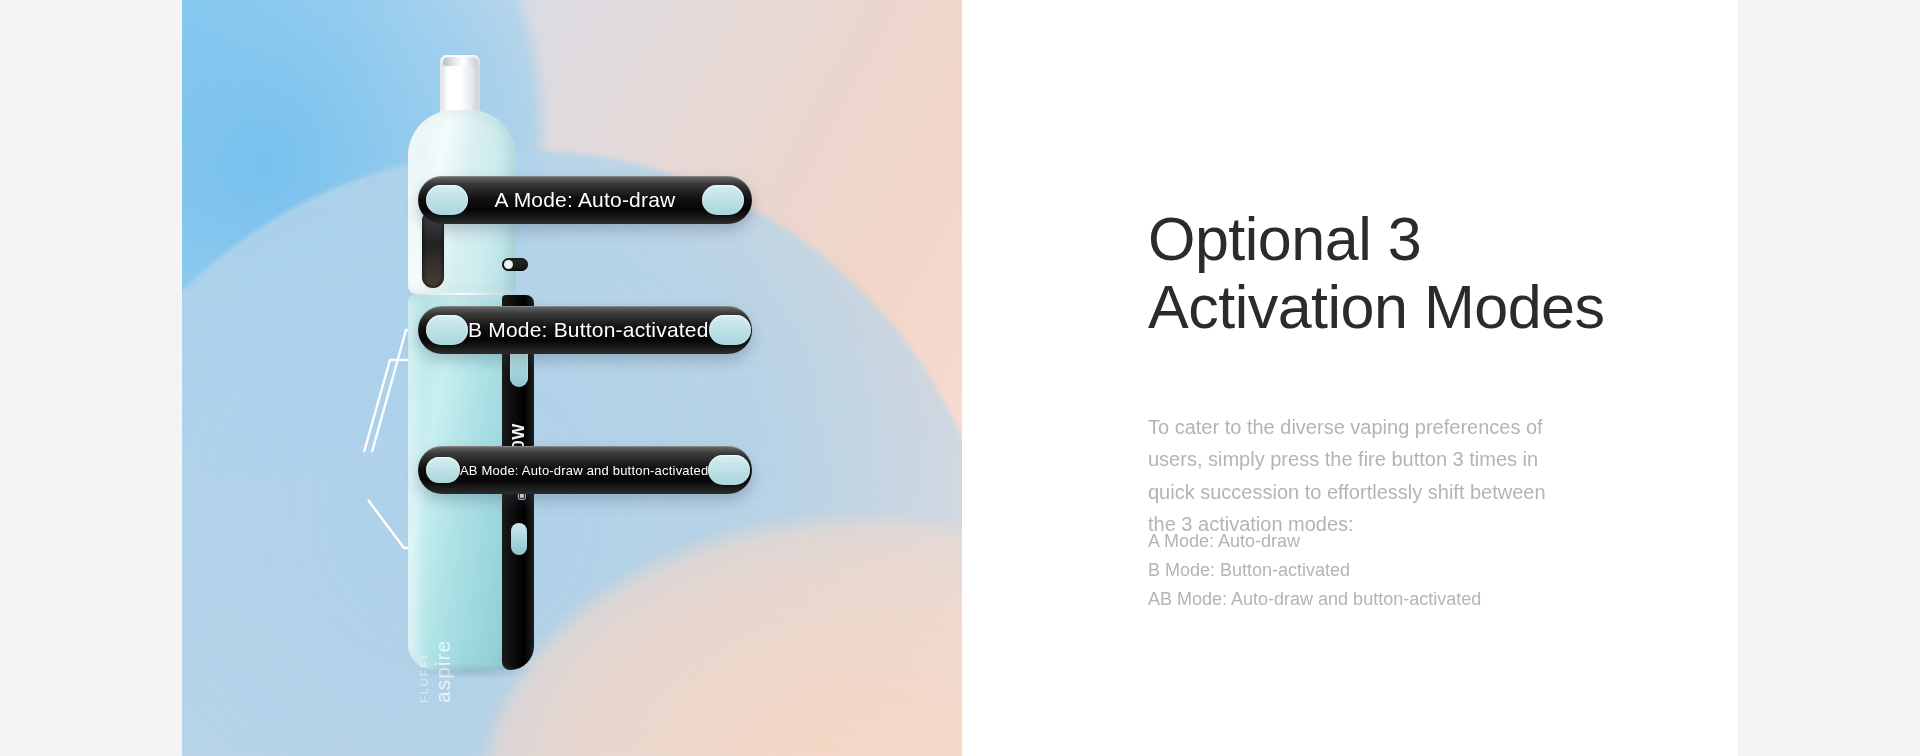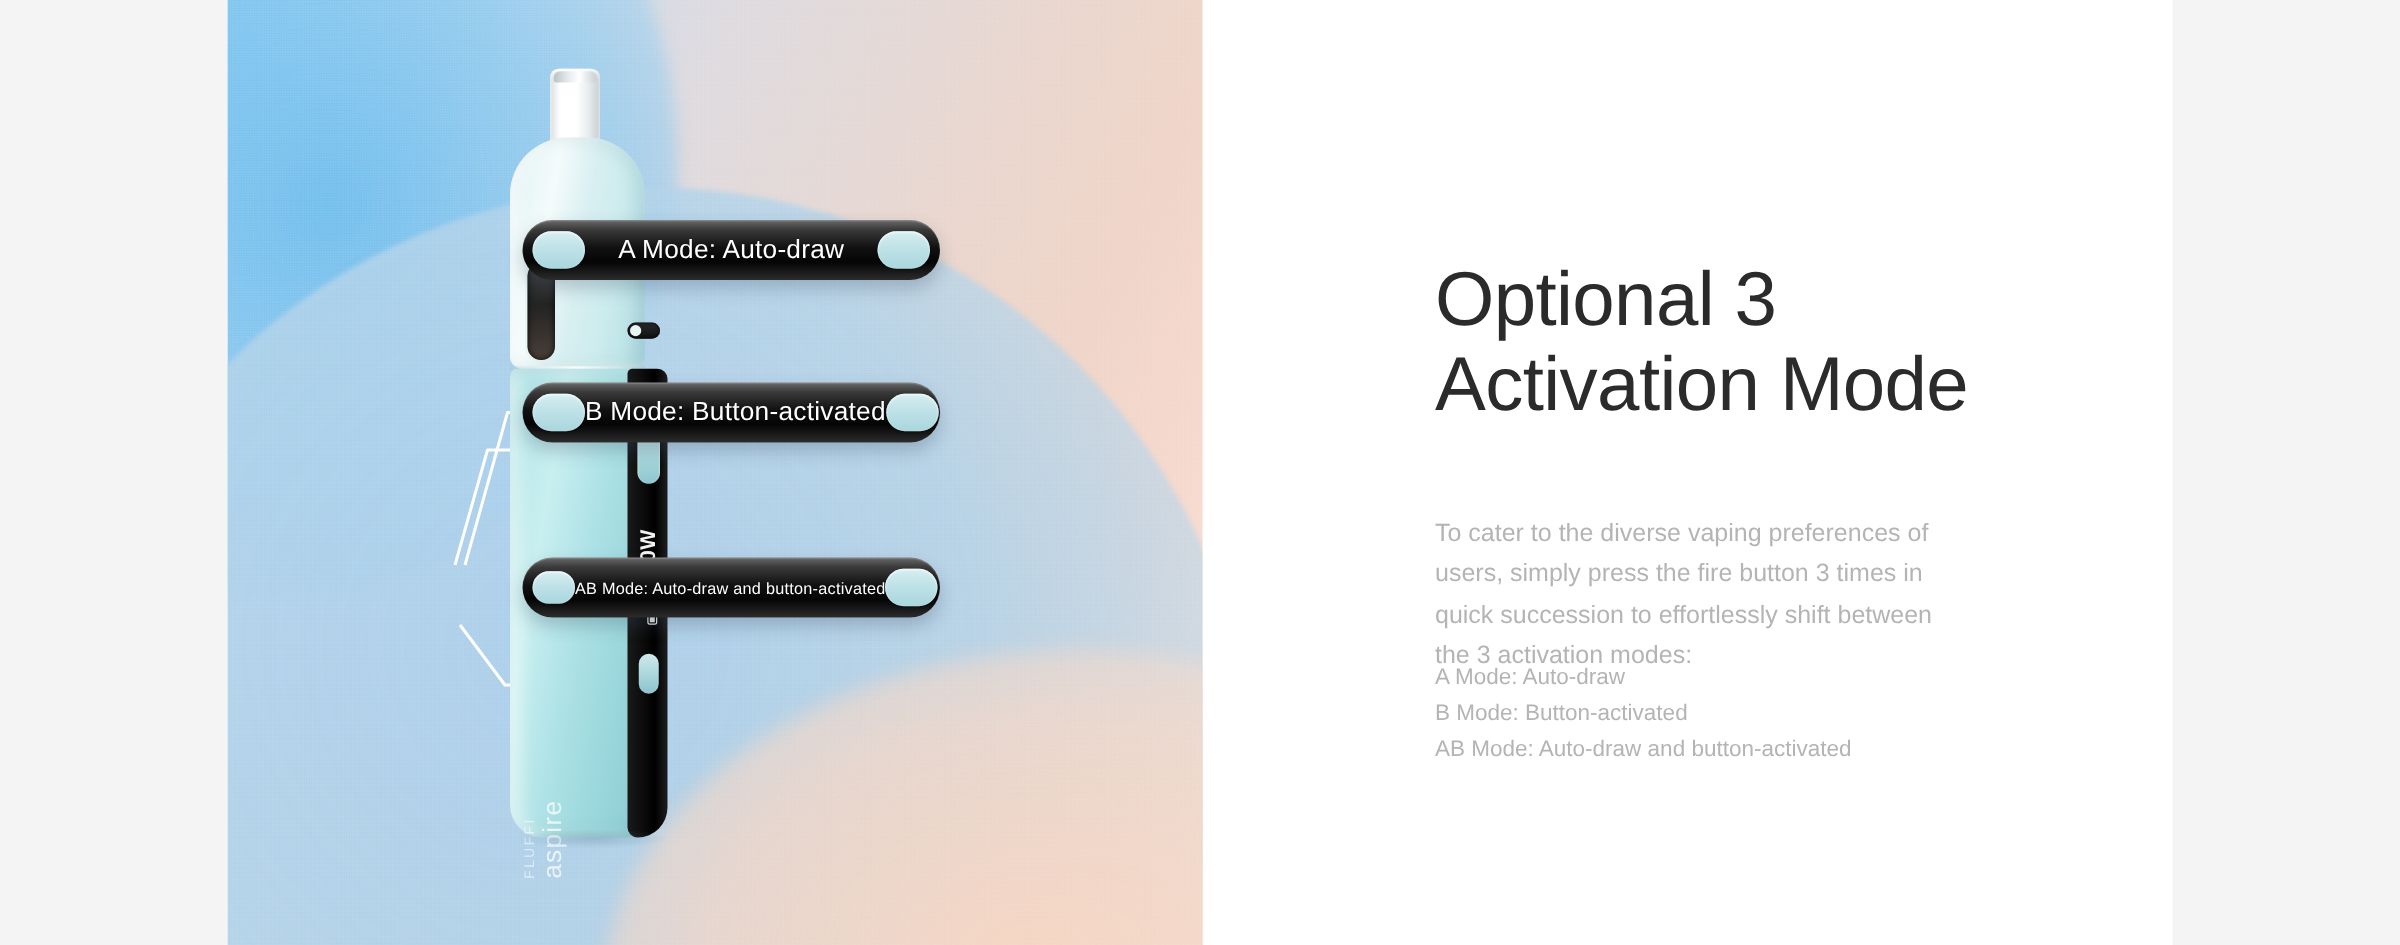--- a/index.html
+++ b/index.html
@@ -309,21 +309,21 @@
       <div class="pill" id="pill-ab">
         <span class="pill-cap small"></span>
         <span class="pill-label sm">AB Mode: Auto-draw and button-activated</span>
         <span class="pill-cap"></span>
       </div>
     </div>
 
     <div class="textcol">
       <h1 class="heading">
         <span>Optional 3</span><br>
-        <span>Activation Mode</span>
+        <span>Activation Modes</span>
       </h1>
 
       <p class="body-copy">To cater to the diverse vaping preferences of users, simply press the fire button 3 times in quick succession to effortlessly shift between the 3 activation modes:</p>
 
       <div class="mode-list">
         <div>A Mode: Auto-draw</div>
         <div>B Mode: Button-activated</div>
         <div>AB Mode: Auto-draw and button-activated</div>
       </div>
     </div>

